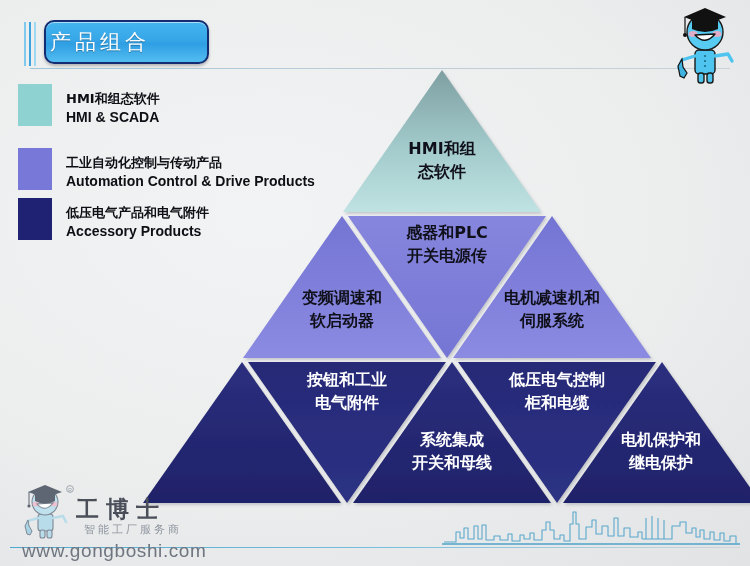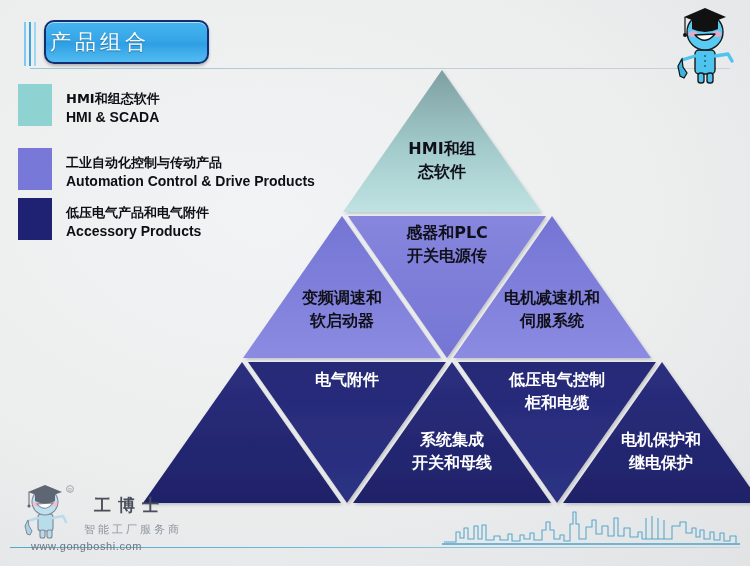--- a/index.html
+++ b/index.html
@@ -69,32 +69,32 @@
     font-weight:700;font-size:16px;line-height:23px;
     white-space:nowrap;
   }
   .tri-label.dark{color:#10101a;}
   .tri-label.light{color:#ffffff;}
 
   
   .mascot-tr{position:absolute;right:8px;top:4px;width:74px;height:90px;}
   .logo-bl{position:absolute;left:8px;bottom:6px;width:220px;height:76px;}
   .logo-cn{
-    position:absolute;left:86px;top:10px;
+    position:absolute;left:68px;top:10px;
     font-family:"DejaVu Serif","Liberation Serif",serif;
-    font-size:17px;font-weight:700;color:#4a4f5a;letter-spacing:7px;
+    font-size:23px;font-weight:700;color:#4a4f5a;letter-spacing:7px;
   }
   .logo-tag{
     position:absolute;left:76px;top:38px;
     font-size:11px;color:#8f96a0;letter-spacing:3px;
     font-family:"DejaVu Sans","Liberation Sans",sans-serif;
   }
   .logo-url{
     position:absolute;left:14px;top:56px;
-    font-size:11px;color:#6f7680;letter-spacing:.6px;margin-left:9px;
+    font-size:19px;color:#6f7680;letter-spacing:.6px;
   }
   .logo-rule{
     position:absolute;left:10px;bottom:18px;width:730px;height:1px;
     background:linear-gradient(90deg,#4fa8cf 0%,#7cc0dd 55%,#cfd6da 100%);
   }
   .skyline{position:absolute;right:8px;bottom:18px;width:300px;height:42px;}
 </style>
 </head>
 <body>
 
@@ -213,20 +213,21 @@
     <div>开关电源传</div>
   </div>
 
   <div class="tri-label dark" style="left:491px;top:286px;width:122px;">
     <div>电机减速机和</div>
     <div>伺服系统</div>
   </div>
 
 
   <div class="tri-label light" style="left:287px;top:368px;width:120px;">
+    <div>按钮和工业</div>
     <div>电气附件</div>
   </div>
 
   <div class="tri-label light" style="left:392px;top:428px;width:120px;text-align:center;">
     <div>系统集成</div>
     <div>开关和母线</div>
   </div>
 
   <div class="tri-label light" style="left:496px;top:368px;width:122px;">
     <div>低压电气控制</div>

